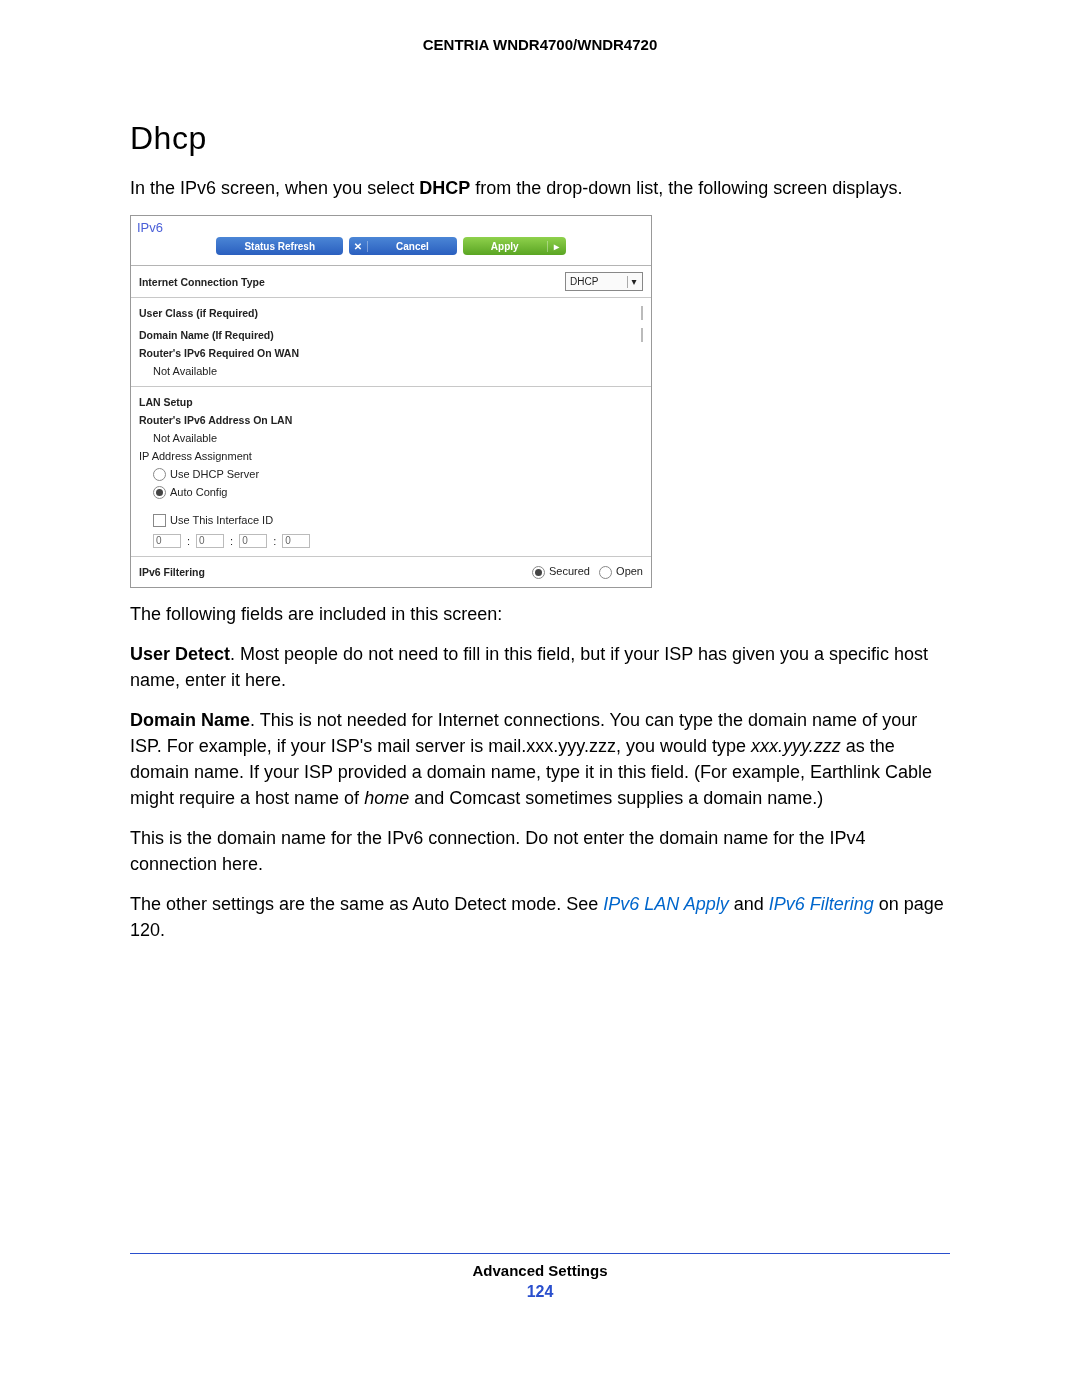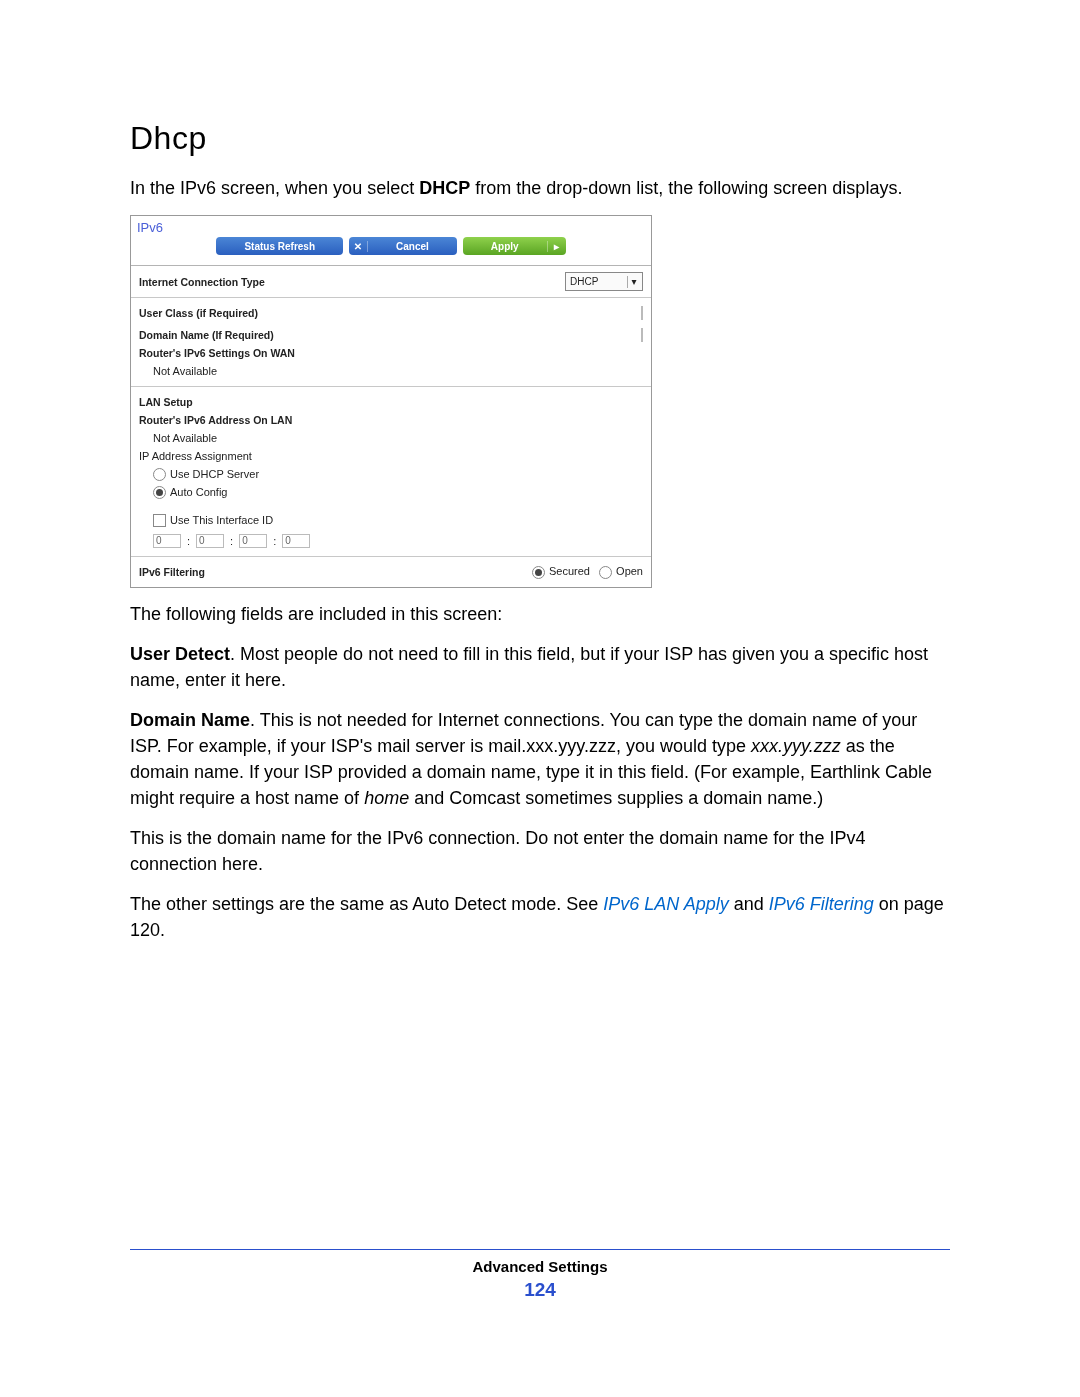--- a/index.html
+++ b/index.html
@@ -34,26 +34,27 @@
   .indent1{padding-left:14px;}
   .dd{width:70px;height:17px;border:1px solid #888;display:inline-flex;align-items:center;justify-content:space-between;padding:0 2px 0 4px;font-size:10px;background:#fafafa;}
   .dd-arr{width:12px;height:12px;border-left:1px solid #aaa;display:flex;align-items:center;justify-content:center;}
   .txtin{width:70px;height:15px;border:1px solid #bbb;background:#fff;}
   .smallin{width:28px;height:14px;border:1px solid #bbb;background:#fff;display:inline-block;vertical-align:middle;text-align:left;font-size:10px;padding-left:2px;color:#666;box-sizing:border-box;}
   .radio,.check{display:inline-block;width:11px;height:11px;border:1px solid #888;vertical-align:middle;margin-right:4px;background:#fff;}
   .radio{border-radius:50%;position:relative;}
   .radio.sel::after{content:"";position:absolute;inset:2px;border-radius:50%;background:#444;}
   .footer{position:absolute;left:130px;right:130px;bottom:96px;border-top:1px solid #2a4fcd;}
   .foot-label{text-align:center;font-size:15px;font-weight:bold;margin-top:8px;}
-  .foot-num{text-align:center;font-size:19px;font-weight:bold;color:#2a4fcd;margin-top:4px;}
+  .foot-num{text-align:center;font-size:16px;font-weight:bold;color:#2a4fcd;margin-top:4px;}
 </style>
 </head>
 <body>
 <div class="page">
 
+<div class="header">CENTRIA WNDR4700/WNDR4720</div>
 
 <div class="content">
   <div class="h1">Dhcp</div>
 
   <p class="para">
     <span>In the IPv6 screen, when you select </span><span class="bold">DHCP</span><span> from the drop-down list, the following screen displays.</span>
   </p>
 
   <div class="shot">
     <div class="shot-head">
@@ -88,21 +89,21 @@
     <div class="sect">
       <div class="row">
         <span class="l lbl-b">User Class (if Required)</span>
         <span class="r"><span class="txtin"></span></span>
       </div>
       <div class="row" style="margin-top:4px;">
         <span class="l lbl-b">Domain Name  (If Required)</span>
         <span class="r"><span class="txtin"></span></span>
       </div>
       <div class="row">
-            <span class="lbl-b">Router's IPv6 Settings On WAN</span>
+            <span class="lbl-b">Router's IPv6 Required On WAN</span>
           </div>
       <div class="row indent1">
             <span class="lbl">Not Available</span>
           </div>
     </div>
 
     <div class="sect">
       <div class="row">
             <span class="lbl-b">LAN Setup</span>
           </div>

